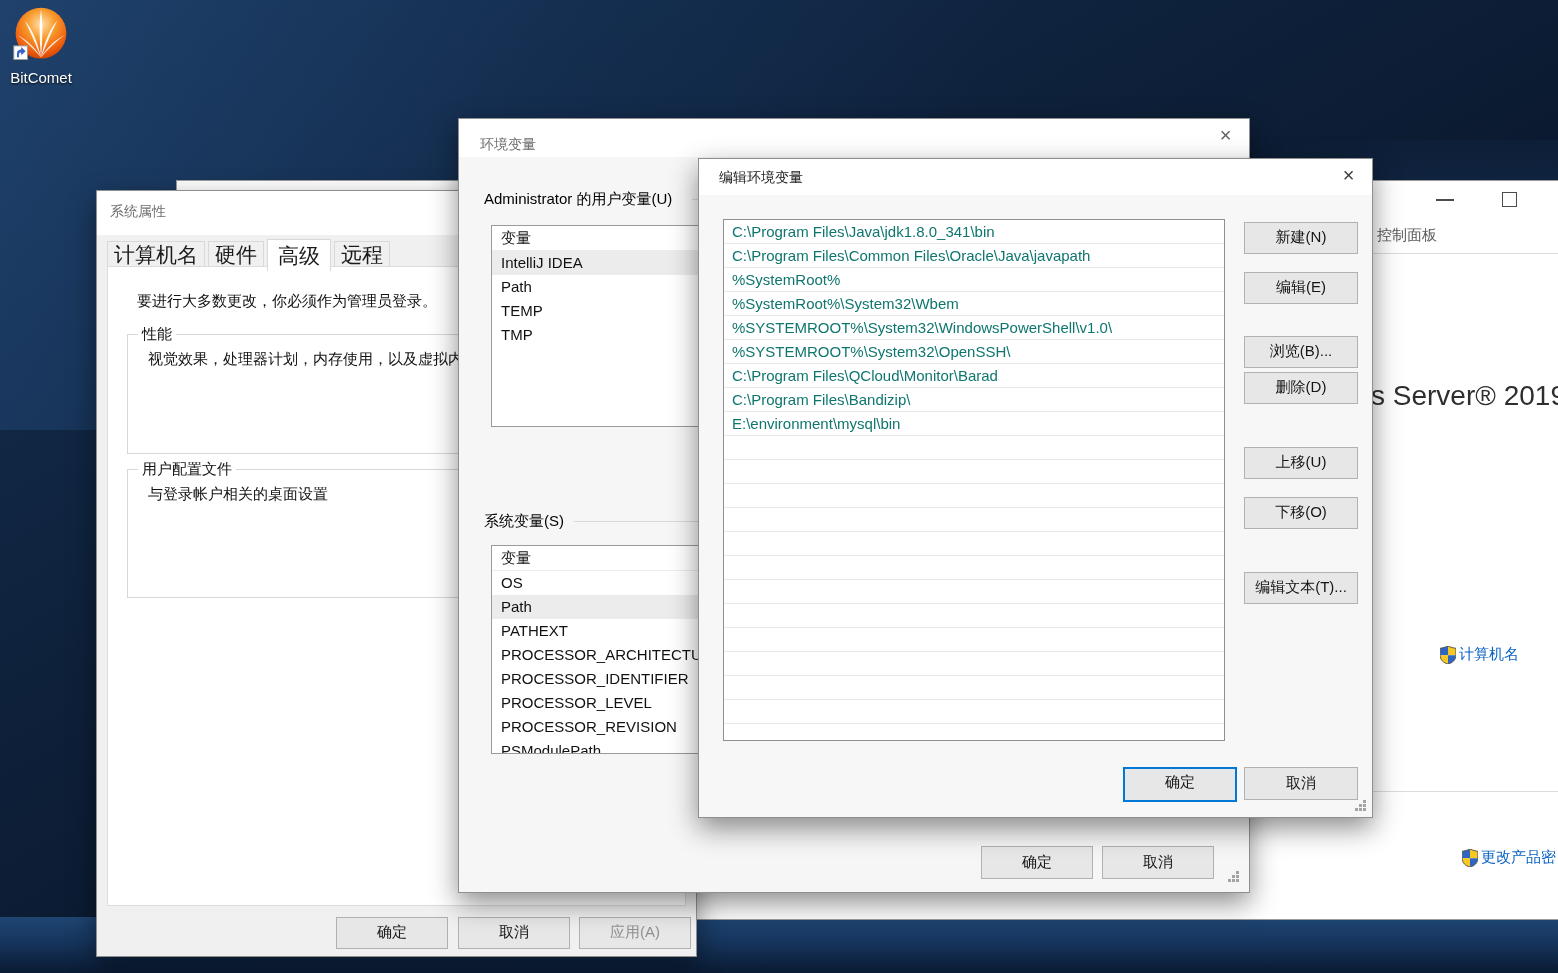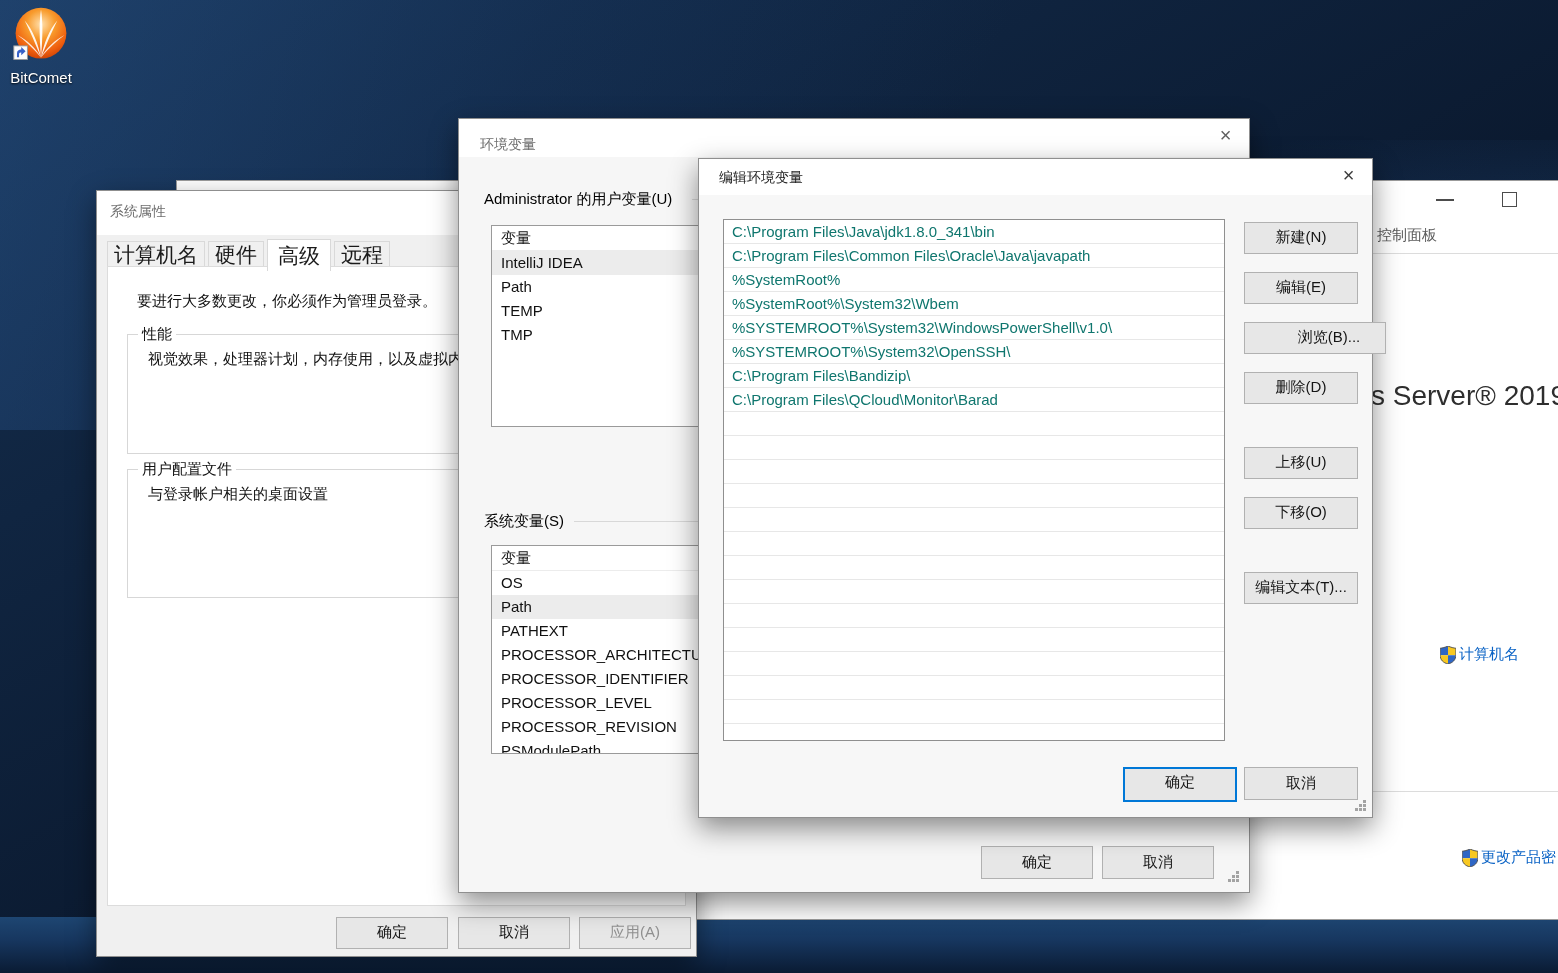--- a/index.html
+++ b/index.html
@@ -219,27 +219,28 @@
     <div class="close-btn" style="left:627px;color:#3c3c3c;">×</div>
 
     <div class="pathbox" style="left:24px;top:60px;width:500px;height:520px;">
 
     <div class="path-row">C:\Program Files\Java\jdk1.8.0_341\bin</div>
         <div class="path-row">C:\Program Files\Common Files\Oracle\Java\javapath</div>
         <div class="path-row">%SystemRoot%</div>
         <div class="path-row">%SystemRoot%\System32\Wbem</div>
         <div class="path-row">%SYSTEMROOT%\System32\WindowsPowerShell\v1.0\</div>
         <div class="path-row">%SYSTEMROOT%\System32\OpenSSH\</div>
+        <div class="path-row">C:\Program Files\QCloud\Monitor\Barad</div>
         <div class="path-row">C:\Program Files\Bandizip\</div>
-        <div class="path-row">C:\Program Files\QCloud\Monitor\Barad</div>
+        <div class="path-row">E:\environment\mysql\bin</div>
       </div>
 
     <div class="btn sbtn" style="top:63px;">新建(N)</div>
     <div class="btn sbtn" style="top:113px;">编辑(E)</div>
-    <div class="btn sbtn" style="top:163px;padding-left:28px;">浏览(B)...</div>
+    <div class="btn sbtn" style="top:177px;">浏览(B)...</div>
     <div class="btn sbtn" style="top:213px;">删除(D)</div>
     <div class="btn sbtn" style="top:288px;">上移(U)</div>
     <div class="btn sbtn" style="top:338px;">下移(O)</div>
     <div class="btn sbtn" style="top:413px;">编辑文本(T)...</div>
 
     <div class="btn focused" style="left:424px;top:608px;width:110px;height:31px;">确定</div>
     <div class="btn" style="left:545px;top:608px;width:112px;height:31px;line-height:29px;">取消</div>
     <div class="grip" style="right:14px;bottom:14px;"></div>
   </div>
 </div>

